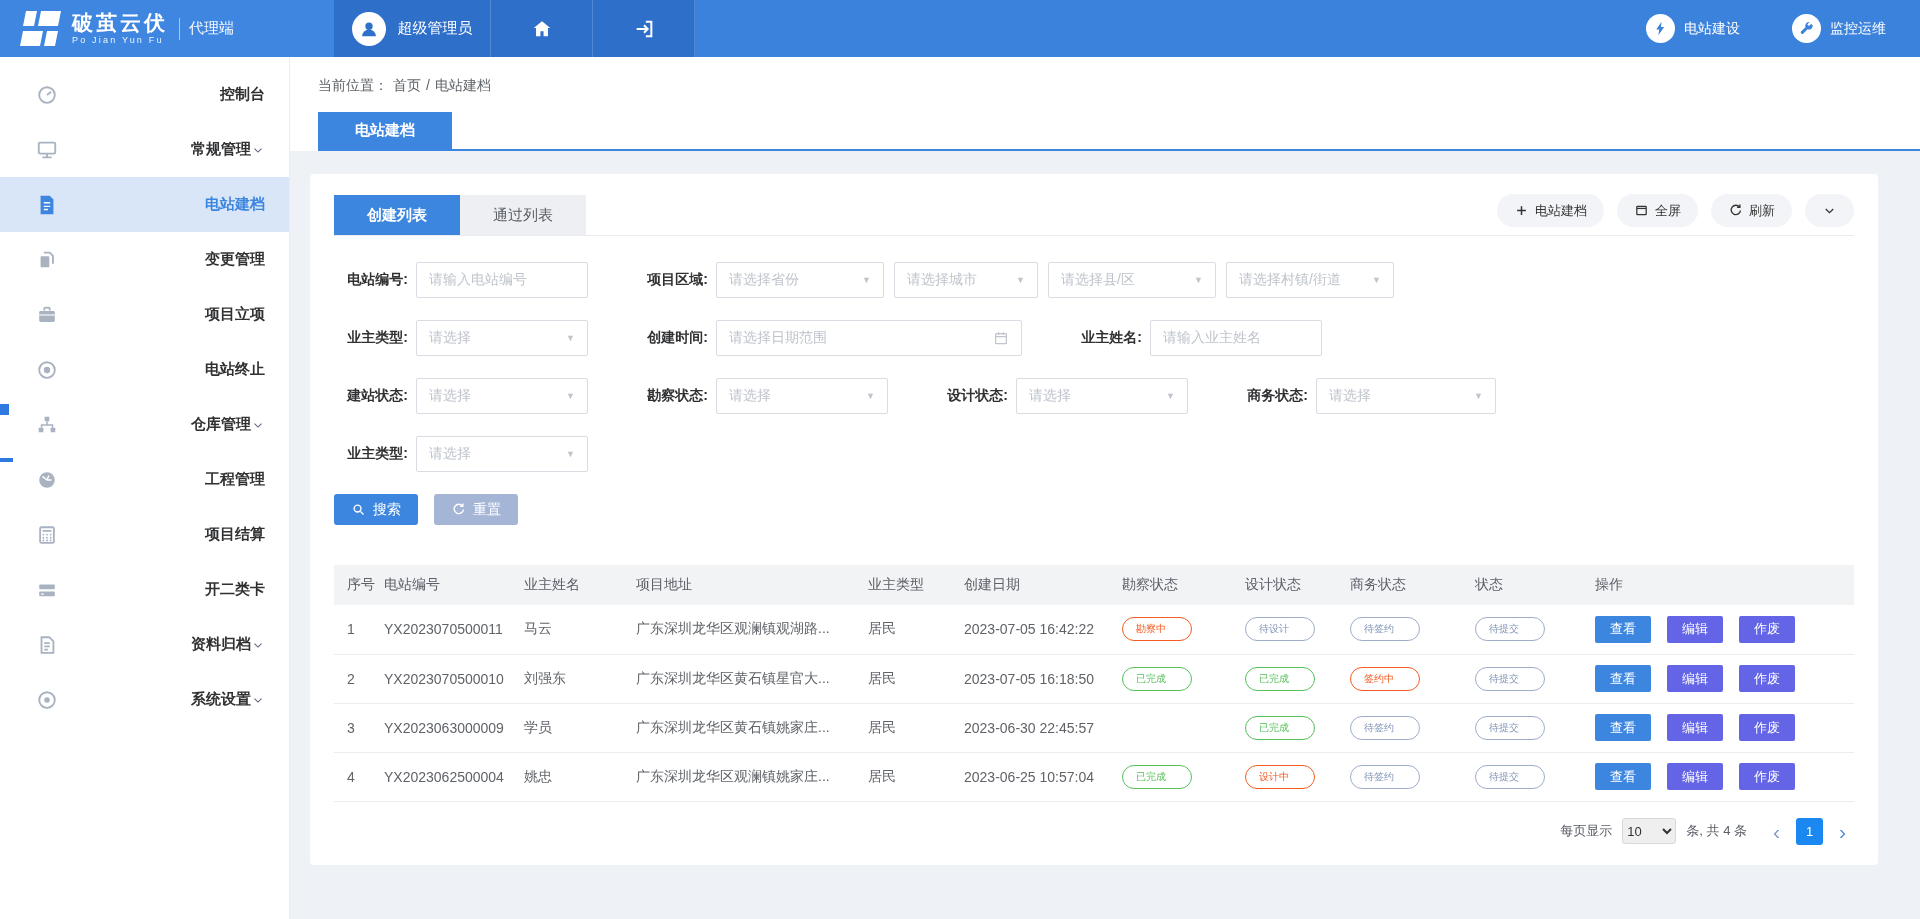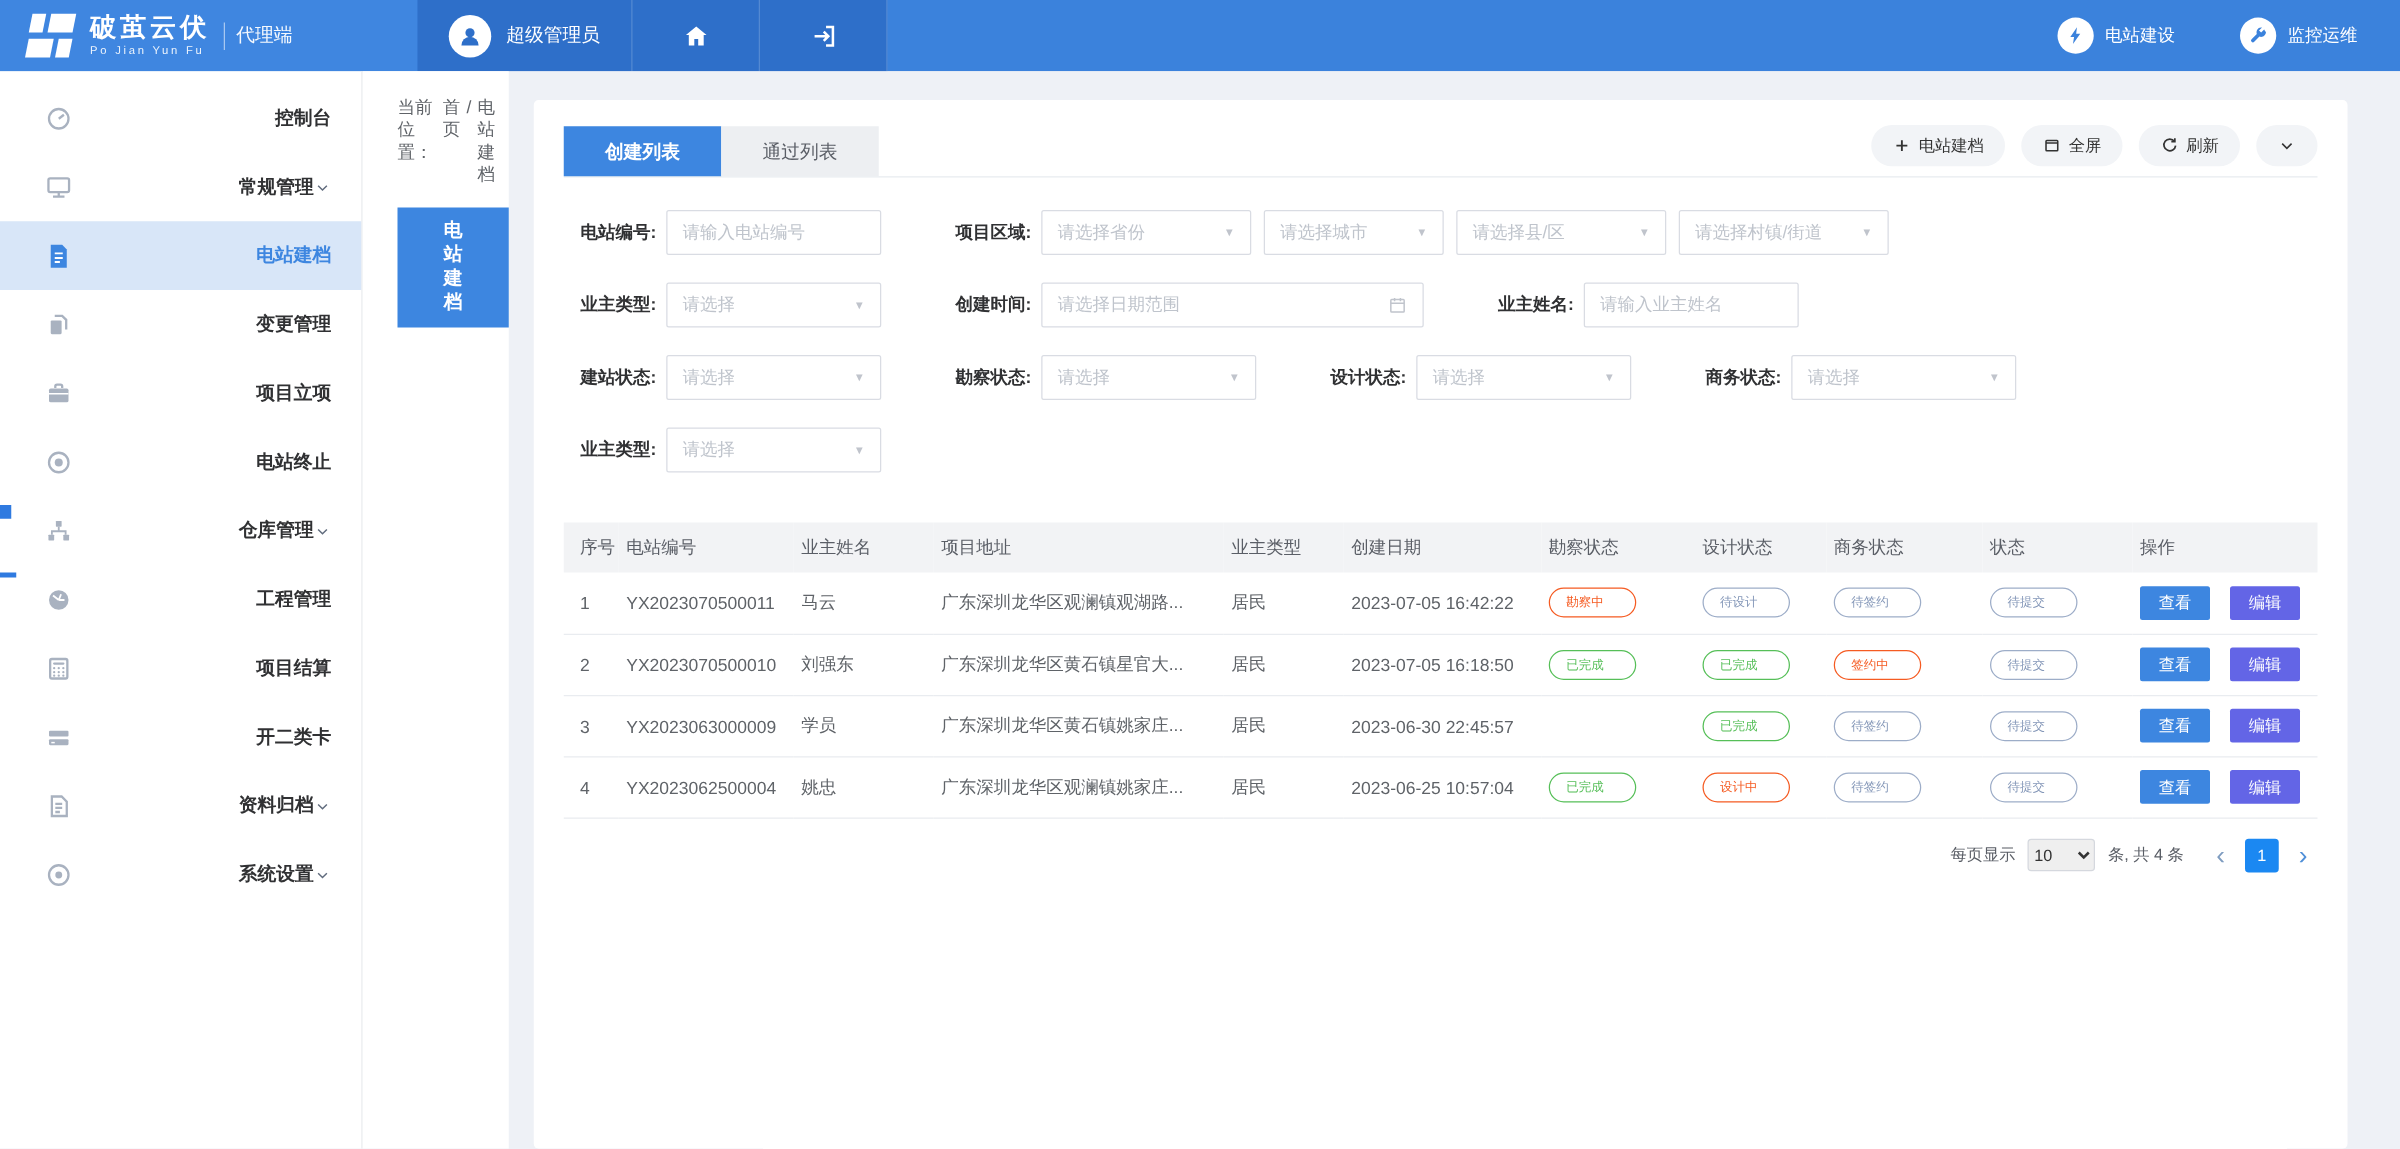--- a/index.html
+++ b/index.html
@@ -11,21 +11,21 @@
   .logo-area { width:334px; display:flex; align-items:center; padding-left:20px; background:#3f86e0; }
   .logo-icon { width:44px; height:40px; display:flex; align-items:center; }
   .logo-icon svg { width:44px; height:40px; }
   .logo-text { margin-left:8px; }
   .logo-title { font-size:21px; font-weight:bold; letter-spacing:3px; line-height:22px; }
   .logo-sub { font-size:9px; letter-spacing:2.2px; color:rgba(255,255,255,.9); margin-top:1px; }
   .logo-div { width:1px; height:22px; background:rgba(255,255,255,.55); margin:0 9px 0 11px; }
   .portal { font-size:15px; color:rgba(255,255,255,.95); }
   .header-dark { display:flex; background:#2e6fc9; }
   .hseg { display:flex; align-items:center; justify-content:center; border-right:1px solid rgba(255,255,255,.18); cursor:pointer; }
-  .user-seg { width:172px; padding:0 10px; }
+  .user-seg { width:157px; padding:0 10px; }
   .icon-seg { width:102px; }
   .avatar { width:34px; height:34px; border-radius:50%; background:#fff; display:flex; align-items:center; justify-content:center; margin-right:12px; }
   .avatar svg { width:22px; height:22px; color:#2e6fc9; }
   .user-name { font-size:15px; }
   .hicon svg { width:22px; height:22px; color:#fff; display:block; }
   .header-right { flex:1; display:flex; align-items:center; justify-content:flex-end; padding-right:34px; gap:52px; }
   .hr-link { display:flex; align-items:center; cursor:pointer; }
   .hr-circle { width:29px; height:29px; border-radius:50%; background:#fff; display:flex; align-items:center; justify-content:center; margin-right:9px; }
   .hr-circle svg { width:17px; height:17px; color:#3b82dc; }
   .hr-label { font-size:14px; }
@@ -39,21 +39,21 @@
   .side-label { font-size:15px; font-weight:bold; color:#303133; flex:1; }
   .side-chev { width:14px; height:14px; color:#606b7d; }
   .side-chev svg { width:14px; height:14px; display:block; }
   .side-item.active { background:#d8e6f8; }
   .side-item.active .side-label, .side-item.active .side-icon { color:#3d86e0; }
   .edge-mark { position:absolute; left:0; background:#2f7ae0; }
   .edge-mark.m1 { top:347px; width:9px; height:11px; }
   .edge-mark.m2 { top:401px; width:13px; height:4px; }
 
   
-  .main { flex:1; display:flex; flex-direction:row; background:#eef1f6; min-width:0; }
+  .main { flex:1; display:flex; flex-direction:column; background:#eef1f6; min-width:0; }
   .top-white { background:#fff; padding:20px 0 0 28px; }
   .breadcrumb { font-size:14px; color:#5f6368; display:flex; gap:5px; }
   .breadcrumb .bc-home { cursor:pointer; }
   .tab-row { margin-top:17px; border-bottom:2px solid #3d86e0; }
   .page-tab { display:inline-block; background:#3d86e0; color:#fff; font-size:15px; font-weight:bold;
     padding:9px 37px; cursor:pointer; }
 
   .card { background:#fff; border-radius:4px; margin:23px 42px 0 20px; padding:0 24px 20px 24px; }
 
   .card-toolbar { display:flex; justify-content:space-between; align-items:flex-end; padding-top:20px; border-bottom:1px solid #e8ebf0; }
@@ -483,20 +483,36 @@
             <div class="f-group labeled">
          <label class="f-label">业主类型:</label>
          <div class="f-ctl" style="width:172px">
            <span class="f-ph">请选择</span>
                 <span class="f-caret">▼</span>
          </div>
        </div>
           </div>
         </div>
 
+      <div class="form-buttons">
+        <button class="btn btn-search">
+          <svg viewBox="0 0 24 24" fill="none" stroke="currentColor" stroke-width="2.2">
+              <circle cx="10.5" cy="10.5" r="5.5"></circle>
+              <path d="M15 15l5 5"></path>
+            </svg>
+          <span>搜索</span>
+        </button>
+        <button class="btn btn-reset">
+          <svg viewBox="0 0 24 24" fill="none" stroke="currentColor" stroke-width="2.2">
+              <path d="M18.5 6.5A7.5 7.5 0 1 0 20 12"></path>
+              <path d="M19 2.5V7h-4.5"></path>
+            </svg>
+          <span>重置</span>
+        </button>
+      </div>
 
       <table class="data-table">
         <colgroup id="table-cols">
             <col style="width:44px">
             <col style="width:140px">
             <col style="width:112px">
             <col style="width:232px">
             <col style="width:96px">
             <col style="width:158px">
             <col style="width:123px">

